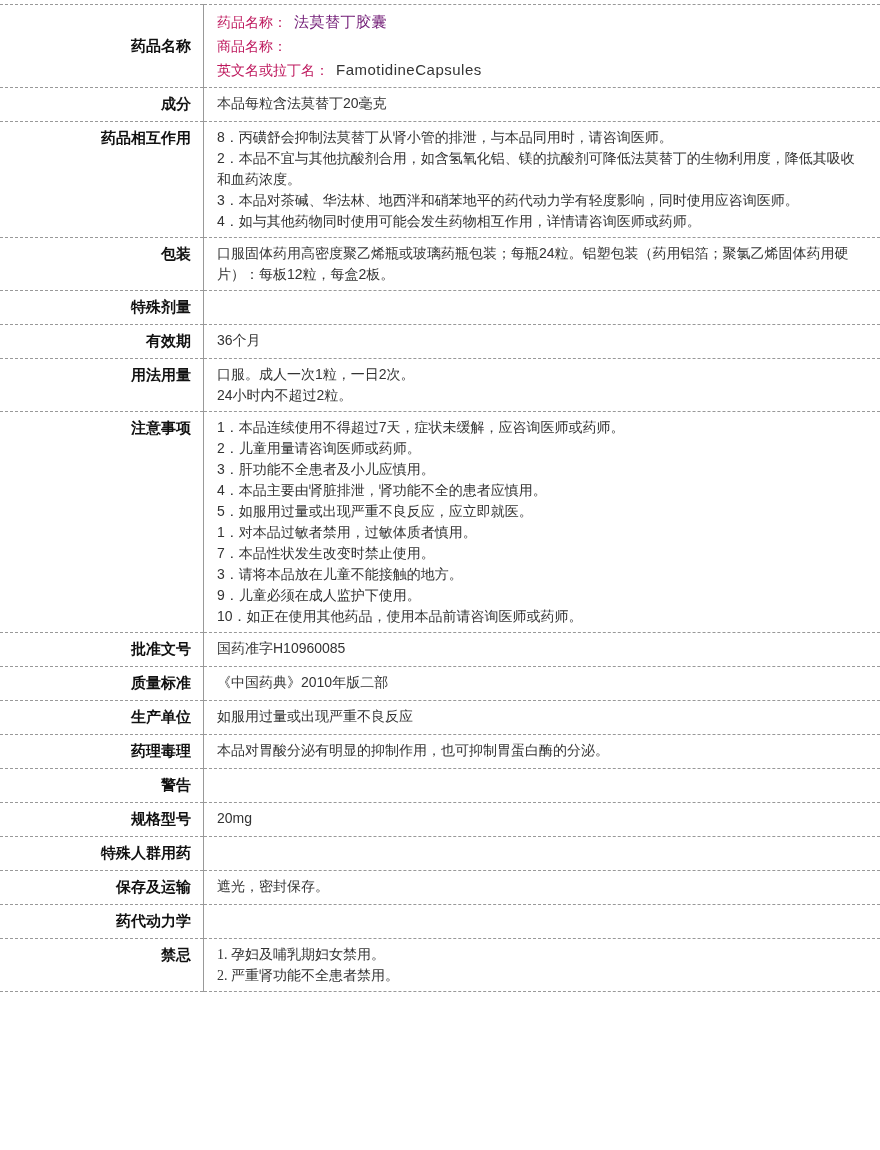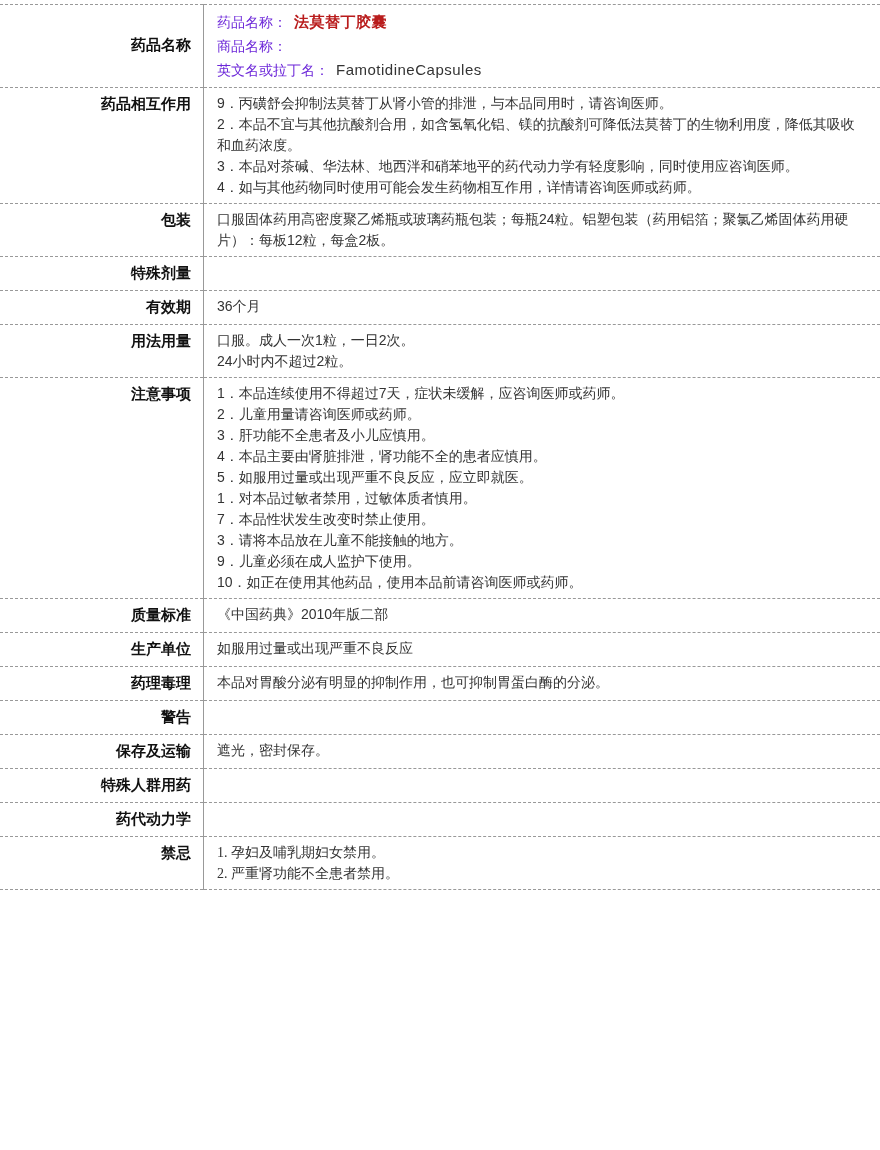--- a/index.html
+++ b/index.html
@@ -36,39 +36,38 @@
     vertical-align: top;
     padding: 6px 12px 6px 0;
     font-size: 15px;
     font-weight: bold;
     color: #111111;
     line-height: 21px;
     font-family: "Liberation Serif", serif;
   }
   tr.valign-middle td.label-cell {
     vertical-align: middle;
-    font-family: Liberation Mono, monospace;
   }
   td.content-cell {
     vertical-align: top;
     padding: 5px 16px 5px 13px;
     font-size: 14px;
     line-height: 21px;
     color: #333333;
   }
   .line {
     min-height: 21px;
   }
   .prefix {
-    color: #6d28d9;
+    color: #be185d;
     margin-right: 7px;
   }
   .val.bold {
-    font-weight: bold;
-    color: #b91c1c;
+    font-weight: normal;
+    color: #701a75;
   }
   .row-drug-name .line {
     line-height: 23px;
     min-height: 23px;
   }
   .row-drug-name .val {
     letter-spacing: 0.5px;
     font-size: 15px;
   }
 </style>
@@ -79,24 +78,30 @@
   <table class="drug-table">
     <tbody id="table-body">
         <tr class="drug-row row-drug-name valign-middle">
     <td class="label-cell">药品名称</td>
     <td class="content-cell">
             <div class="line"><span class="prefix">药品名称：</span><span class="val bold">法莫替丁胶囊</span></div>
             <div class="line"><span class="prefix">商品名称：</span><span class="val"></span></div>
             <div class="line"><span class="prefix">英文名或拉丁名：</span><span class="val">FamotidineCapsules</span></div>
           </td>
   </tr>
+        <tr class="drug-row row-ingredients">
+    <td class="label-cell">成分</td>
+    <td class="content-cell">
+            <div class="line"><span class="val">本品每粒含法莫替丁20毫克</span></div>
+          </td>
+  </tr>
         <tr class="drug-row row-interactions">
     <td class="label-cell">药品相互作用</td>
     <td class="content-cell">
-            <div class="line"><span class="val">9．丙磺舒会抑制法莫替丁从肾小管的排泄，与本品同用时，请咨询医师。</span></div>
+            <div class="line"><span class="val">8．丙磺舒会抑制法莫替丁从肾小管的排泄，与本品同用时，请咨询医师。</span></div>
             <div class="line"><span class="val">2．本品不宜与其他抗酸剂合用，如含氢氧化铝、镁的抗酸剂可降低法莫替丁的生物利用度，降低其吸收和血药浓度。</span></div>
             <div class="line"><span class="val">3．本品对茶碱、华法林、地西泮和硝苯地平的药代动力学有轻度影响，同时使用应咨询医师。</span></div>
             <div class="line"><span class="val">4．如与其他药物同时使用可能会发生药物相互作用，详情请咨询医师或药师。</span></div>
           </td>
   </tr>
         <tr class="drug-row row-packaging">
     <td class="label-cell">包装</td>
     <td class="content-cell">
             <div class="line"><span class="val">口服固体药用高密度聚乙烯瓶或玻璃药瓶包装；每瓶24粒。铝塑包装（药用铝箔；聚氯乙烯固体药用硬片）：每板12粒，每盒2板。</span></div>
           </td>
@@ -126,20 +131,26 @@
             <div class="line"><span class="val">3．肝功能不全患者及小儿应慎用。</span></div>
             <div class="line"><span class="val">4．本品主要由肾脏排泄，肾功能不全的患者应慎用。</span></div>
             <div class="line"><span class="val">5．如服用过量或出现严重不良反应，应立即就医。</span></div>
             <div class="line"><span class="val">1．对本品过敏者禁用，过敏体质者慎用。</span></div>
             <div class="line"><span class="val">7．本品性状发生改变时禁止使用。</span></div>
             <div class="line"><span class="val">3．请将本品放在儿童不能接触的地方。</span></div>
             <div class="line"><span class="val">9．儿童必须在成人监护下使用。</span></div>
             <div class="line"><span class="val">10．如正在使用其他药品，使用本品前请咨询医师或药师。</span></div>
           </td>
   </tr>
+        <tr class="drug-row row-approval-number">
+    <td class="label-cell">批准文号</td>
+    <td class="content-cell">
+            <div class="line"><span class="val">国药准字H10960085</span></div>
+          </td>
+  </tr>
         <tr class="drug-row row-quality-standard">
     <td class="label-cell">质量标准</td>
     <td class="content-cell">
             <div class="line"><span class="val">《中国药典》2010年版二部</span></div>
           </td>
   </tr>
         <tr class="drug-row row-manufacturer">
     <td class="label-cell">生产单位</td>
     <td class="content-cell">
             <div class="line"><span class="val">如服用过量或出现严重不良反应</span></div>
@@ -148,29 +159,35 @@
         <tr class="drug-row row-pharmacology">
     <td class="label-cell">药理毒理</td>
     <td class="content-cell">
             <div class="line"><span class="val">本品对胃酸分泌有明显的抑制作用，也可抑制胃蛋白酶的分泌。</span></div>
           </td>
   </tr>
         <tr class="drug-row row-warning">
     <td class="label-cell">警告</td>
     <td class="content-cell"></td>
   </tr>
+        <tr class="drug-row row-specification">
+    <td class="label-cell">规格型号</td>
+    <td class="content-cell">
+            <div class="line"><span class="val">20mg</span></div>
+          </td>
+  </tr>
+        <tr class="drug-row row-special-population">
+    <td class="label-cell">特殊人群用药</td>
+    <td class="content-cell"></td>
+  </tr>
         <tr class="drug-row row-storage">
     <td class="label-cell">保存及运输</td>
     <td class="content-cell">
             <div class="line"><span class="val">遮光，密封保存。</span></div>
           </td>
-  </tr>
-        <tr class="drug-row row-special-population">
-    <td class="label-cell">特殊人群用药</td>
-    <td class="content-cell"></td>
   </tr>
         <tr class="drug-row row-pharmacokinetics">
     <td class="label-cell">药代动力学</td>
     <td class="content-cell"></td>
   </tr>
         <tr class="drug-row row-contraindications">
     <td class="label-cell">禁忌</td>
     <td class="content-cell">
             <div class="line"><span class="val">1. 孕妇及哺乳期妇女禁用。</span></div>
             <div class="line"><span class="val">2. 严重肾功能不全患者禁用。</span></div>

